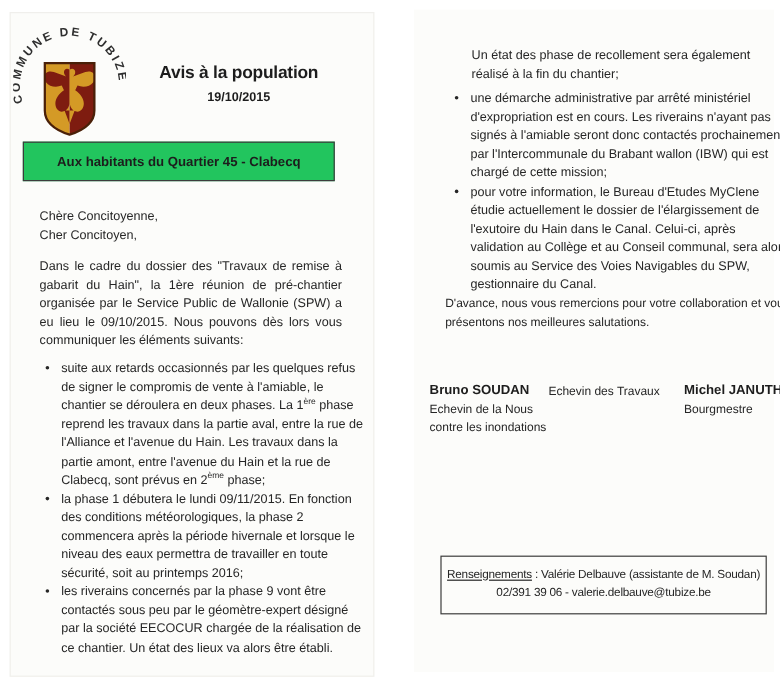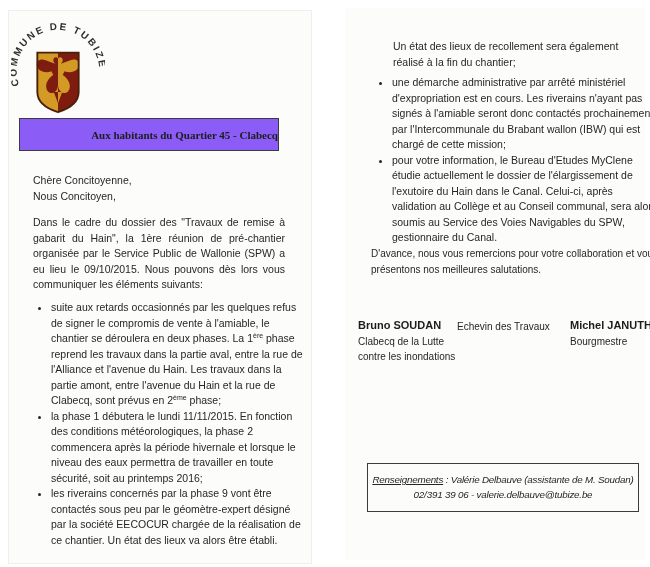--- a/index.html
+++ b/index.html
@@ -18,23 +18,22 @@
   
   .logo { position:absolute; left:2px; top:4px; width:94px; height:108px; }
   .logo text { font-family:"Liberation Sans","DejaVu Sans",sans-serif; }
 
   .title-block { position:absolute; left:92px; top:42px; width:196px; text-align:center; }
   .notice-title { font-size:14.5px; font-weight:bold; white-space:nowrap; color:#1d1d1d; letter-spacing:-0.2px; }
   .notice-date  { font-size:10.5px; font-weight:bold; margin-top:6px; color:#1d1d1d; }
 
   .banner {
     position:absolute; left:10px; top:107px; width:258px; height:31px;
-    border:1.6px solid #3c3c3c; display:flex; align-items:center; justify-content:flex-end;
-    background:#8b5cf6;
-    font-family:Liberation Serif, serif;
+    border:1.6px solid #3c3c3c; display:flex; align-items:center; justify-content:center;
+    background:#22c55e;
   }
   .banner-text { font-size:11px; font-weight:bold; color:#1d1d1d; }
 
   .salutation { position:absolute; left:24px; top:161px; font-size:10.5px; line-height:16px; }
 
   .intro {
     position:absolute; left:24px; top:204px; width:252px;
     font-size:10.5px; line-height:15.5px; text-align:justify;
   }
 
@@ -53,21 +52,21 @@
   .sig-col-1 { width:99px; }
   .sig-col-2 { width:113px; }
   .sig-col-3 { width:88px; }
   .sig-name { font-size:11px; font-weight:bold; color:#1d1d1d; line-height:15px; }
   .sig-role { font-size:10px; line-height:15px; margin-top:1px; }
 
   .info-box {
     position:absolute; left:22px; top:455px; width:264px;
     border:1.6px solid #3c3c3c; background:#fcfcfa;
     padding:8px 3px 9px 3px; text-align:center;
-    font-size:9.8px; line-height:15px; letter-spacing:-0.2px;font-style:italic;
+    font-size:9.8px; line-height:15px; letter-spacing:-0.2px;
   }
   .info-label { text-decoration:underline; }
 </style>
 </head>
 <body>
 
 <div class="sheet">
 
   <div class="page page-left">
 
@@ -87,54 +86,58 @@
       </text>
       <g>
         <path d="M28 40 H50 V103.5 C37.5 99.5 28 93.5 28 82 Z" fill="#d49a26"></path>
         <path d="M50 40 H72 V82 C72 93.5 62.5 99.5 50 103.5 Z" fill="#7e1c10"></path>
         <use href="#eagle" clip-path="url(#clipL)" fill="#7e1c10"></use>
         <use href="#eagle" clip-path="url(#clipR)" fill="#d49a26"></use>
         <path d="M28 40 H72 V82 C72 93.5 62.5 99.5 50 103.5 C37.5 99.5 28 93.5 28 82 Z" fill="none" stroke-width="2" stroke="#4a2008"></path>
       </g>
     </svg>
 
+    <div class="title-block">
+      <div class="notice-title">Avis à la population</div>
+      <div class="notice-date">19/10/2015</div>
+    </div>
 
     <div class="banner">
       <span class="banner-text">Aux habitants du Quartier 45 - Clabecq</span>
     </div>
 
     <div class="salutation">
       <div>Chère Concitoyenne,</div>
-      <div>Nous Concitoyen,</div>
+      <div>Cher Concitoyen,</div>
     </div>
 
     <div class="intro">Dans le cadre du dossier des "Travaux de remise à gabarit du Hain", la 1ère réunion de pré-chantier organisée par le Service Public de Wallonie (SPW) a eu lieu le 09/10/2015. Nous pouvons dès lors vous communiquer les éléments suivants:</div>
 
     <ul class="bullets bullets-left">
       <li>suite aux retards occasionnés par les quelques refus de signer le compromis de vente à l'amiable, le chantier se déroulera en deux phases. La 1<sup>ère</sup> phase reprend les travaux dans la partie aval, entre la rue de l'Alliance et l'avenue du Hain. Les travaux dans la partie amont, entre l'avenue du Hain et la rue de Clabecq, sont prévus en 2<sup>ème</sup> phase;</li>
-      <li>la phase 1 débutera le lundi 11/11/2015. En fonction des conditions météorologiques, la phase 2 commencera après la période hivernale et lorsque le niveau des eaux permettra de travailler en toute sécurité, soit au printemps 2016;</li>
+      <li>la phase 1 débutera le lundi 09/11/2015. En fonction des conditions météorologiques, la phase 2 commencera après la période hivernale et lorsque le niveau des eaux permettra de travailler en toute sécurité, soit au printemps 2016;</li>
       <li>les riverains concernés par la phase 9 vont être contactés sous peu par le géomètre-expert désigné par la société EECOCUR chargée de la réalisation de ce chantier. Un état des lieux va alors être établi.</li>
     </ul>
   </div>
 
   <div class="page page-right">
 
-    <div class="continuation">Un état des lieux de recollement sera également réalisé à la fin du chantier;</div>
+    <div class="continuation">Un état des phase de recollement sera également réalisé à la fin du chantier;</div>
 
     <ul class="bullets bullets-right">
       <li>une démarche administrative par arrêté ministériel d'expropriation est en cours. Les riverains n'ayant pas signés à l'amiable seront donc contactés prochainement par l'Intercommunale du Brabant wallon (IBW) qui est chargé de cette mission;</li>
       <li>pour votre information, le Bureau d'Etudes MyClene étudie actuellement le dossier de l'élargissement de l'exutoire du Hain dans le Canal. Celui-ci, après validation au Collège et au Conseil communal, sera alors soumis au Service des Voies Navigables du SPW, gestionnaire du Canal.</li>
     </ul>
 
     <div class="closing">D'avance, nous vous remercions pour votre collaboration et vous présentons nos meilleures salutations.</div>
 
     <div class="signatures">
       <div class="sig-col-1">
         <div class="sig-name">Bruno SOUDAN</div>
-        <div class="sig-role">Clabecq de la Lutte contre les inondations</div>
+        <div class="sig-role">Echevin de la Nous contre les inondations</div>
       </div>
       <div class="sig-col-2">
         <div class="sig-role">Echevin des Travaux</div>
       </div>
       <div class="sig-col-3">
         <div class="sig-name">Michel JANUTH</div>
         <div class="sig-role">Bourgmestre</div>
       </div>
     </div>
 

